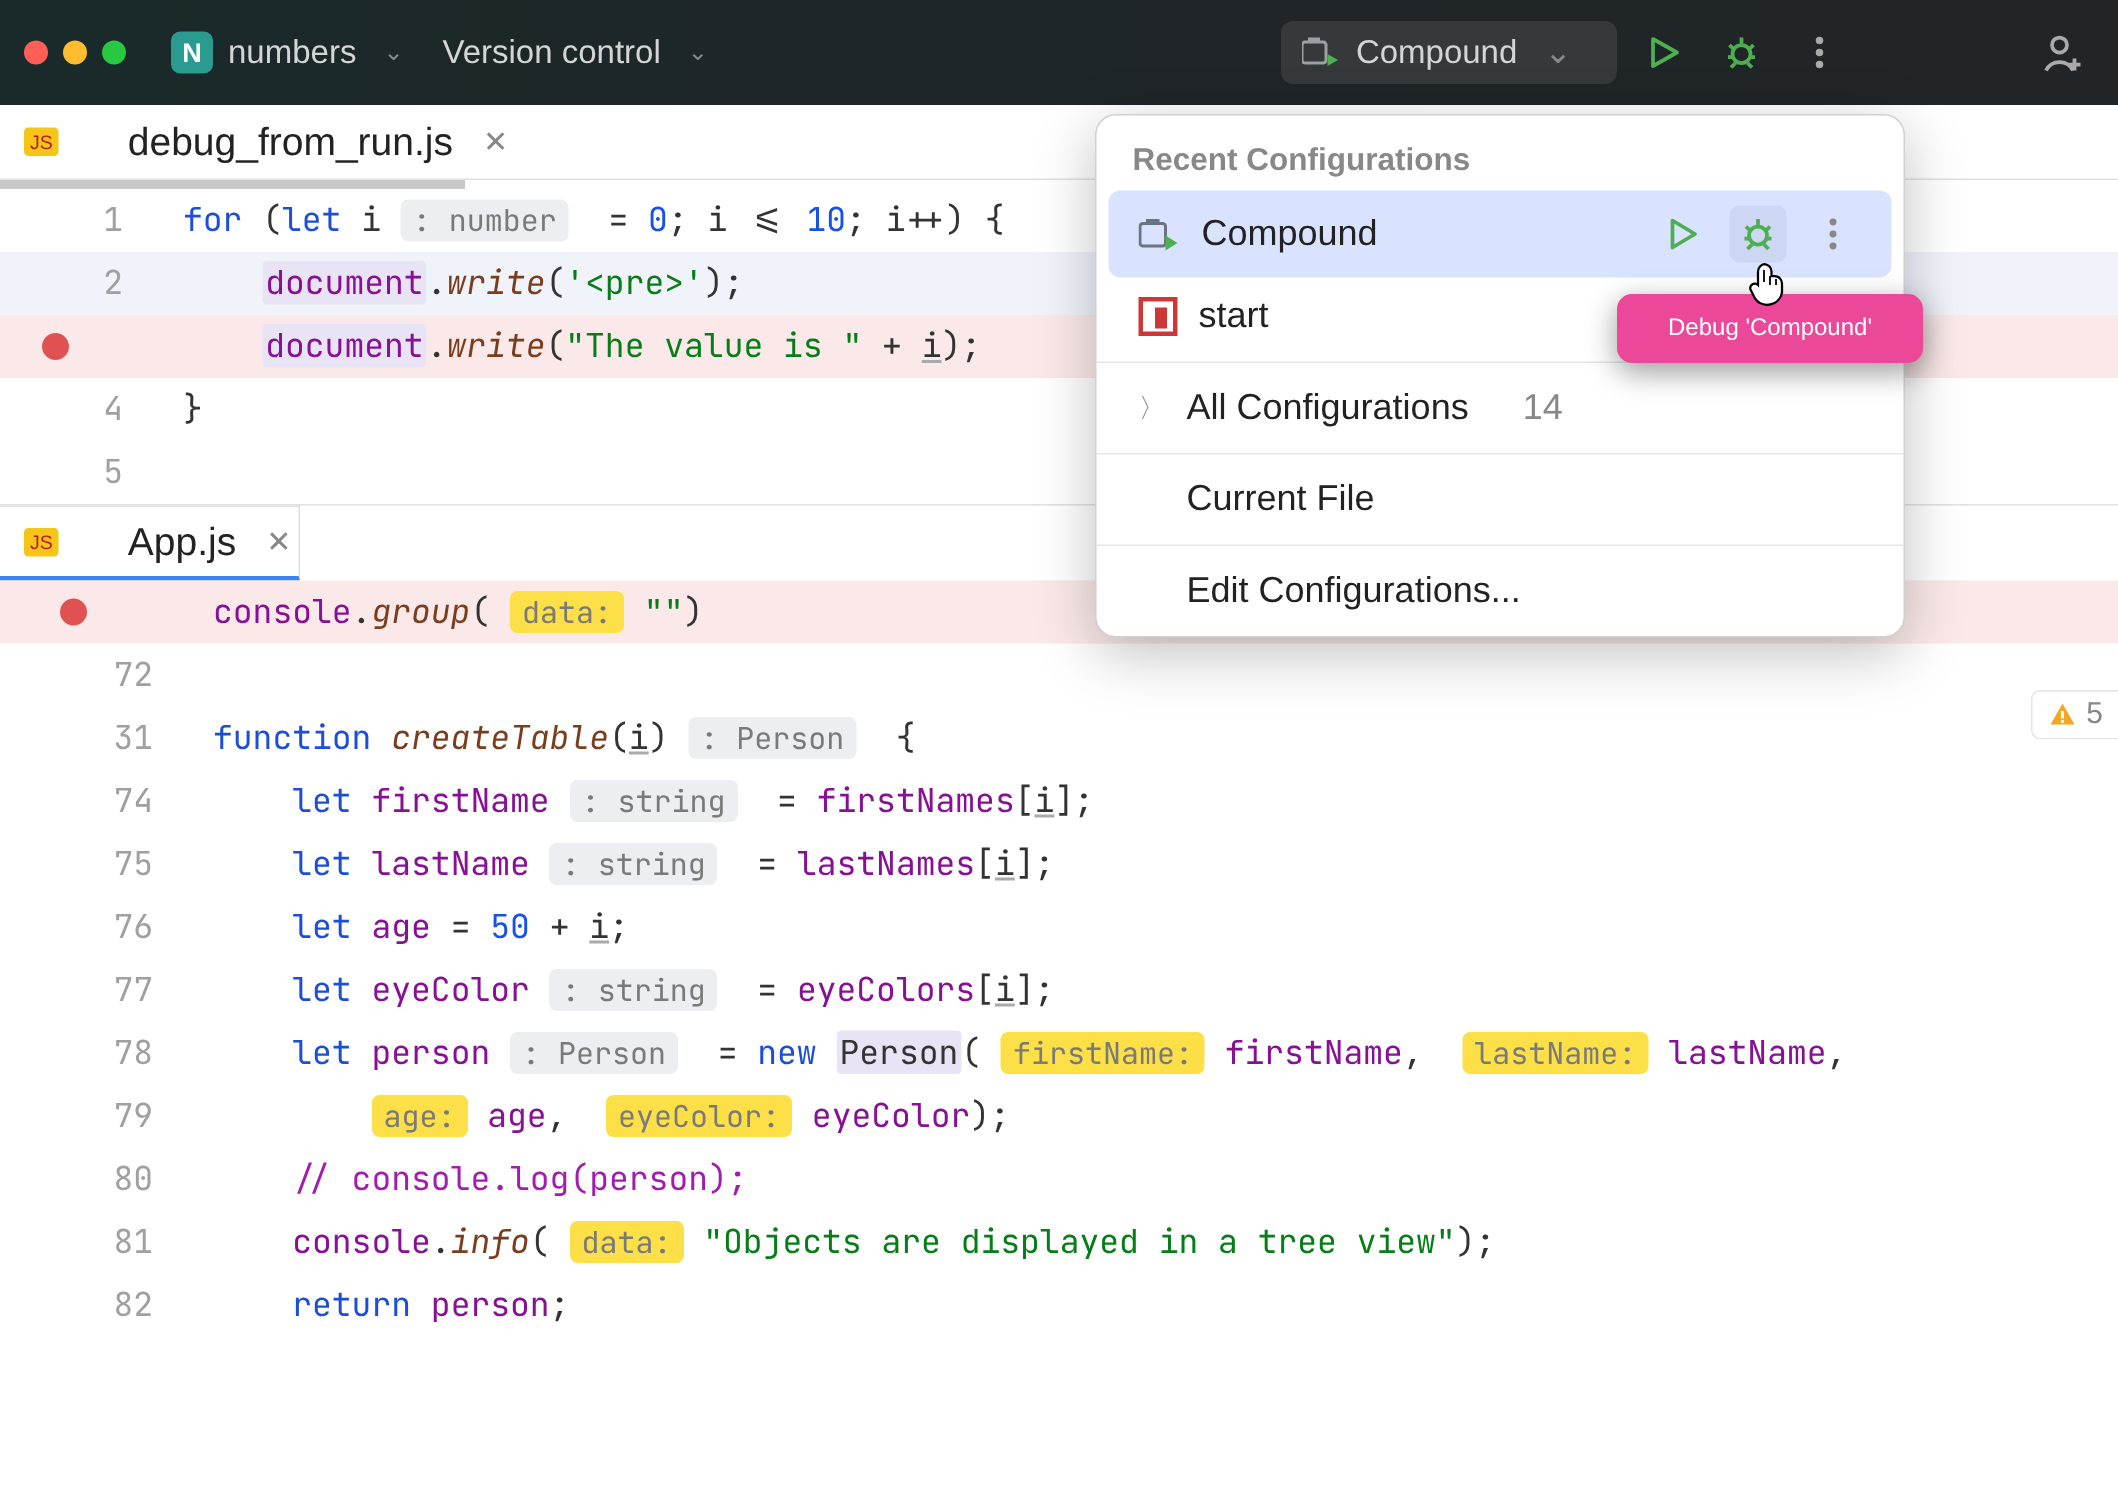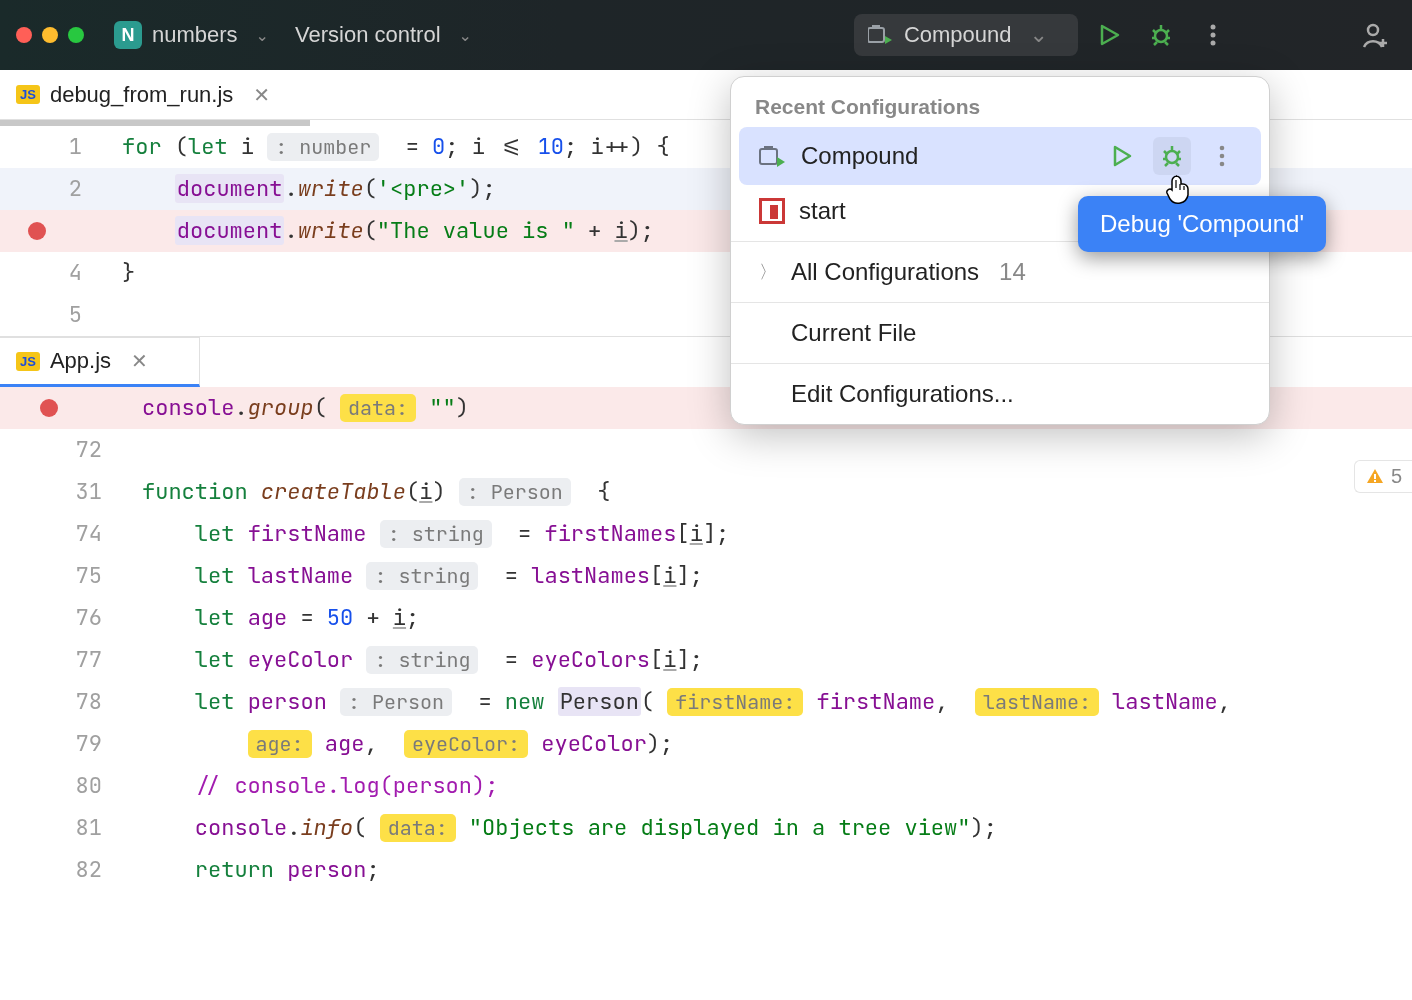--- a/index.html
+++ b/index.html
@@ -42,43 +42,43 @@
   }
   .toolbar-icon { width: 42px; height: 42px; display: flex; align-items: center; justify-content: center; cursor: pointer; }
   
   .tab-row {
     height: 50px; display: flex; align-items: center;
     border-bottom: 1px solid #e0e0e0; padding-left: 16px;
     gap: 10px;
   }
   .tab-row.second { border-bottom: 3px solid #3b82f6; border-top: 1px solid #e0e0e0; width: 200px; border-right: 1px solid #e0e0e0; }
   .tab-row .js-badge {
-    background: #f5c518; color: #1d4ed8; font-weight: 700;
+    background: #f5c518; color: #b91c1c; font-weight: 400;
     font-size: 13px; padding: 2px 4px; border-radius: 3px;
   }
-  .tab-row .tabname { font-size: 22px; color: #222; }
+  .tab-row .tabname { font-size: 26px; color: #222; margin-left: 36px; }
   .tab-row .close { color: #888; font-size: 20px; margin-left: 10px; cursor: pointer; }
   .scroll-hint { height: 6px; background: #c8c8c8; width: 310px; }
   
   .editor { font-family: "JetBrains Mono", Menlo, Consolas, monospace; font-size: 22px; line-height: 42px; }
   .code-row { display: flex; }
   .code-row.bp { background: #fbe9e9; }
   .code-row.hl { background: #f0f3fa; }
   .code-row.warn-row { background: #fbe9e9; }
   .gutter {
     width: 110px; text-align: right; color: #a0a0a0;
     padding-right: 28px; position: relative; user-select: none;
     flex-shrink: 0;
   }
   .gutter .bpdot {
     position: absolute; left: 28px; top: 50%; transform: translateY(-50%);
     width: 18px; height: 18px; border-radius: 50%; background: #e05252;
   }
   .codecell { white-space: pre; padding-left: 12px; color: #333; }
-  .kw { color: #15803d; }
+  .kw { color: #1d4ed8; }
   .fn { color: #7a3e1e; font-style: italic; }
   .num { color: #1750eb; }
   .str { color: #067d17; }
   .prop { color: #871094; }
   .ident { color: #333; }
   .ident-u { text-decoration: underline; text-decoration-color: #aaa; }
   .comment { color: #a21caf; }
   .type-hint {
     background: #eceef1; color: #7a7a7a; border-radius: 5px;
     padding: 1px 8px; font-size: 20px; font-style: normal;
@@ -111,29 +111,29 @@
     padding: 10px 24px 6px;
   }
   .popup-item {
     display: flex; align-items: center; gap: 14px;
     padding: 10px 20px; font-size: 24px; color: #222;
     margin: 2px 8px; border-radius: 8px;
     cursor: pointer;
   }
   .popup-item.selected { background: #d9e2ff; }
   .popup-item .pi-spacer { flex: 1; }
-  .popup-item .count { color: #888; margin-left: 6px; }
+  .popup-item .count { color: #888; margin-left: 22px; }
   .popup-sep { height: 1px; background: #e5e5e5; margin: 6px 0; }
   .popup-actions { display: flex; gap: 12px; align-items: center; }
   .popup-act-btn { width: 38px; height: 38px; display: flex; align-items: center; justify-content: center; border-radius: 6px; cursor: pointer; }
   .popup-act-btn.hover { background: rgba(0,0,0,0.05); }
   .tooltip {
     position: absolute; left: 1078px; top: 196px;
-    background: #3b82f6; color: #fff; font-size: 24px;
-    padding: 14px 22px; border-radius: 10px;
+    background: #ec4899; color: #fff; font-size: 16px;
+    padding: 14px 34px; border-radius: 10px;
     box-shadow: 0 6px 20px rgba(0,0,0,0.4);
     z-index: 20; white-space: nowrap;
   }
   .cursor {
     position: absolute; left: 1166px; top: 174px; z-index: 30;
     font-size: 26px; pointer-events: none;
   }
   .npm-icon {
     width: 26px; height: 26px; border: 3px solid #cb3837;
     display: flex; align-items: center; justify-content: center;

